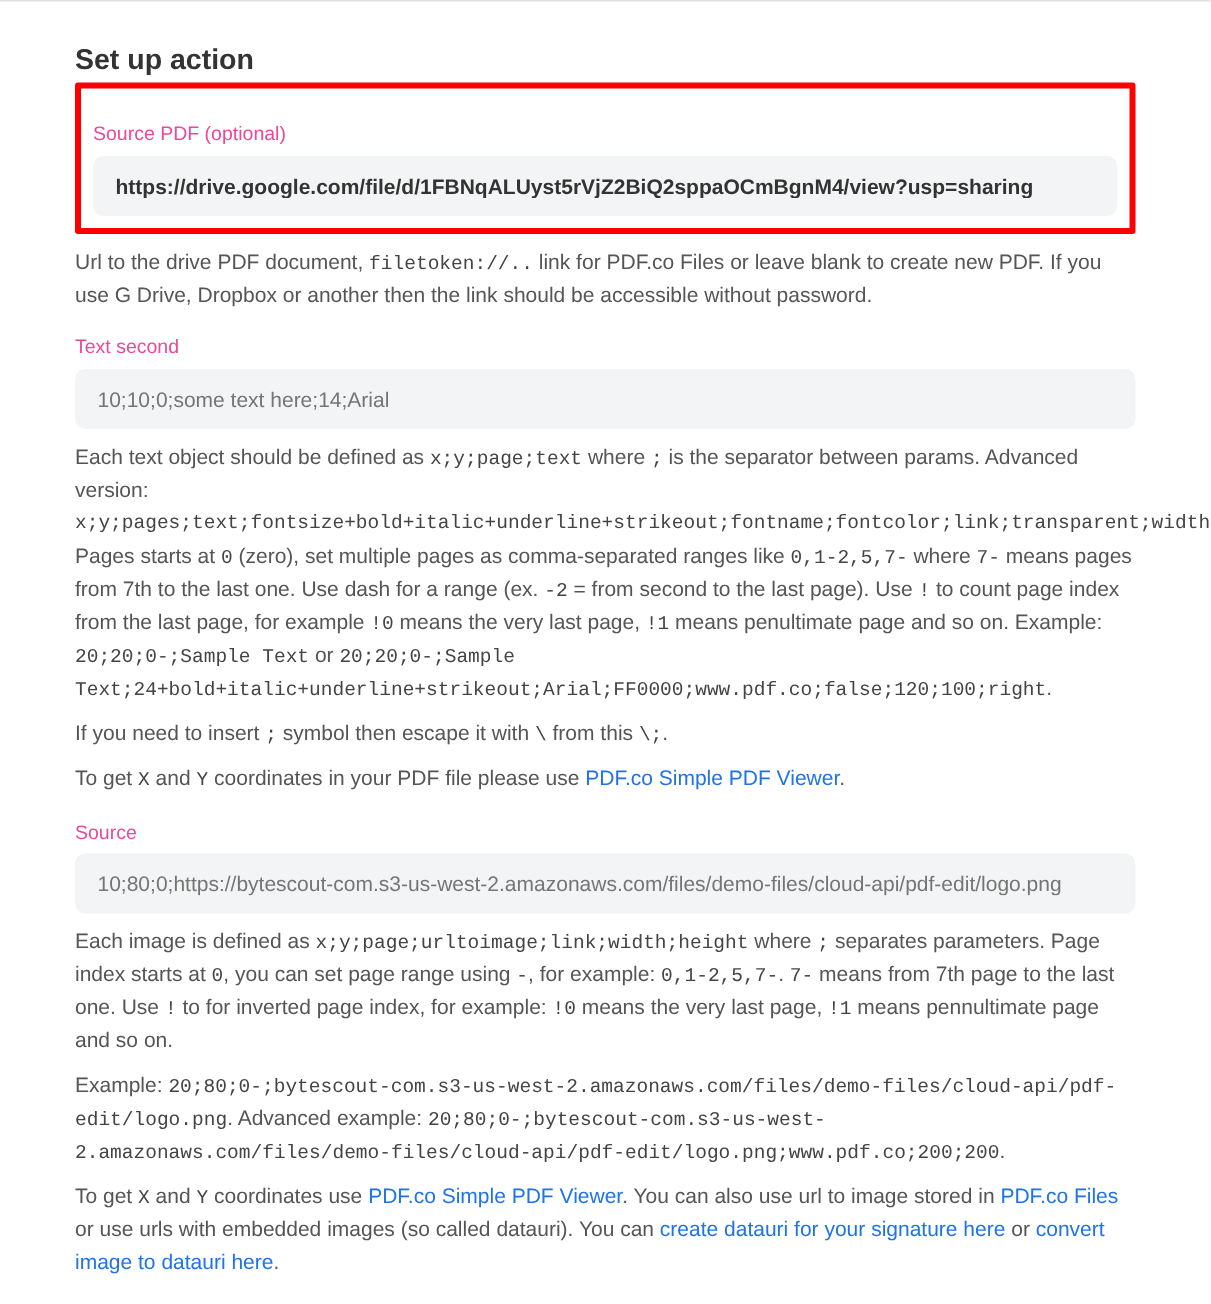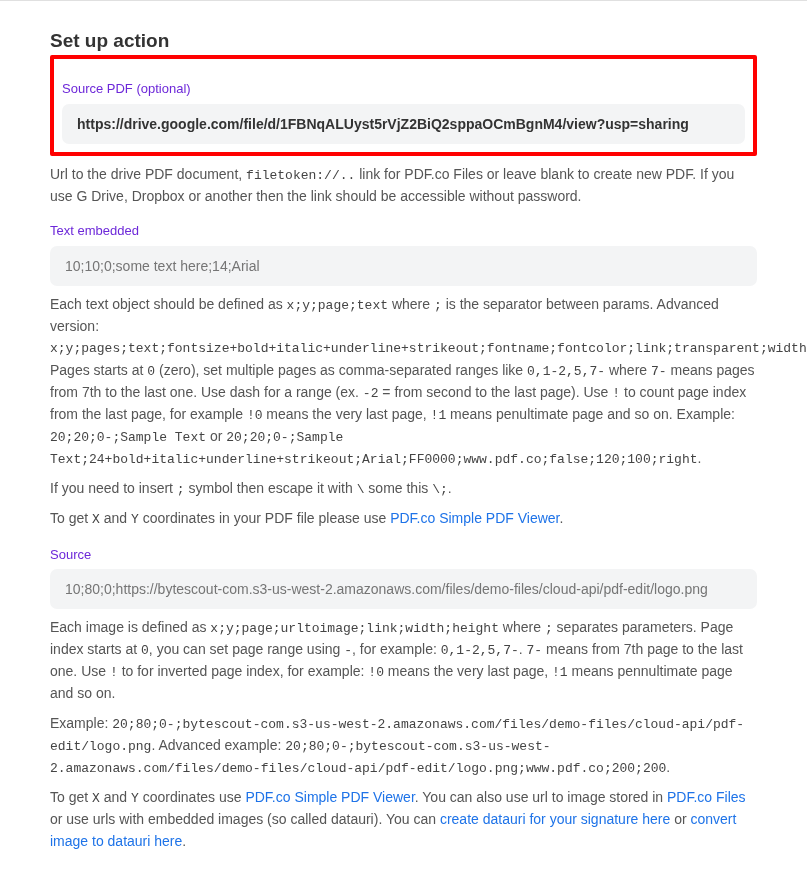--- a/index.html
+++ b/index.html
@@ -1,18 +1,18 @@
 <!DOCTYPE html>
 <html><head>
   <meta charset="utf-8">
   <style>
     * { margin:0; padding:0; box-sizing:border-box; }
     body { font-family: "Segoe UI", -apple-system, "Helvetica Neue", Arial, sans-serif; background:#fff; color:#424242; font-size:14px; padding:25px 50px 30px 50px; width:807px; line-height:1.55; border-top:1px solid #e0e0e0; }
     h2.title  { font-size:19px; font-weight:700; color:#333; }
-    .label   { font-size:13px; color:#6d28d9; margin-bottom:4px; margin-top:14px; }
+    .label   { font-size:13px; color:#ec4899; margin-bottom:4px; margin-top:14px; }
     .input   { width:100%; background:#f3f4f5; border:none; border-radius:7px; padding:12px 15px; font-size:14px; color:#333; font-family:Liberation Sans, sans-serif; font-weight:600; outline:none; }
     .input.placeholder-look { color:#9e9e9e; font-weight:400; }
     .help    { font-size:14px; color:#555; margin-top:8px; line-height:1.55; }
     .mono    { font-family: Consolas, Menlo, "Courier New", monospace; font-size:13px; color:#444;margin-top:40px; }
     a.link   { color:#1e73e8; text-decoration:none;text-align:right; }
     .redbox  { border:4px solid #ff0000; padding:6px 8px 8px 8px; border-radius:2px; }
     .plaintext { }
     .grey { color:#555; }
     .spacer   { height:10px; }
   </style>
@@ -25,27 +25,27 @@
 
 <div class="redbox">
   <div class="label">Source PDF (optional)</div>
   <input class="input" type="text" value="https://drive.google.com/file/d/1FBNqALUyst5rVjZ2BiQ2sppaOCmBgnM4/view?usp=sharing" style="">
 </div>
 <p class="help">
   <span>Url to the drive PDF document, </span><span class="mono">filetoken://..</span><span> link for PDF.co Files or leave blank to create new PDF. If you use G Drive, Dropbox or another then the link should be accessible without password.</span>
 </p>
 
 
-<div class="label">Text embedded</div>
+<div class="label">Text second</div>
 <input class="input placeholder-look" type="text" placeholder="10;10;0;some text here;14;Arial" style="">
 <p class="help">
   <span>Each text object should be defined as </span><span class="mono">x;y;page;text</span><span> where </span><span class="mono">;</span><span> is the separator between params. Advanced version: </span><span class="mono">x;y;pages;text;fontsize+bold+italic+underline+strikeout;fontname;fontcolor;link;transparent;width;height;alig</span><span> Pages starts at </span><span class="mono">0</span><span> (zero), set multiple pages as comma-separated ranges like </span><span class="mono">0,1-2,5,7-</span><span> where </span><span class="mono">7-</span><span> means pages from 7th to the last one. Use dash for a range (ex. </span><span class="mono">-2</span><span> = from second to the last page). Use </span><span class="mono">!</span><span> to count page index from the last page, for example </span><span class="mono">!0</span><span> means the very last page, </span><span class="mono">!1</span><span> means penultimate page and so on. Example: </span><span class="mono">20;20;0-;Sample Text</span><span> or </span><span class="mono">20;20;0-;Sample Text;24+bold+italic+underline+strikeout;Arial;FF0000;www.pdf.co;false;120;100;right</span><span>.</span>
 </p>
 <p class="help">
-  <span>If you need to insert </span><span class="mono">;</span><span> symbol then escape it with </span><span class="mono">\</span><span> some this </span><span class="mono">\;</span><span>.</span>
+  <span>If you need to insert </span><span class="mono">;</span><span> symbol then escape it with </span><span class="mono">\</span><span> from this </span><span class="mono">\;</span><span>.</span>
 </p>
 <p class="help">
   <span>To get </span><span class="mono">X</span><span> and </span><span class="mono">Y</span><span> coordinates in your PDF file please use </span><a href="#" class="link">PDF.co Simple PDF Viewer</a><span>.</span>
 </p>
 
 
 <div class="label">Source</div>
 <input class="input placeholder-look" type="text" placeholder="10;80;0;https://bytescout-com.s3-us-west-2.amazonaws.com/files/demo-files/cloud-api/pdf-edit/logo.png" style="">
 <p class="help">
   <span>Each image is defined as </span><span class="mono">x;y;page;urltoimage;link;width;height</span><span> where </span><span class="mono">;</span><span> separates parameters. Page index starts at </span><span class="mono">0</span><span>, you can set page range using </span><span class="mono">-</span><span>, for example: </span><span class="mono">0,1-2,5,7-</span><span>. </span><span class="mono">7-</span><span> means from 7th page to the last one. Use </span><span class="mono">!</span><span> to for inverted page index, for example: </span><span class="mono">!0</span><span> means the very last page, </span><span class="mono">!1</span><span> means pennultimate page and so on.</span>

